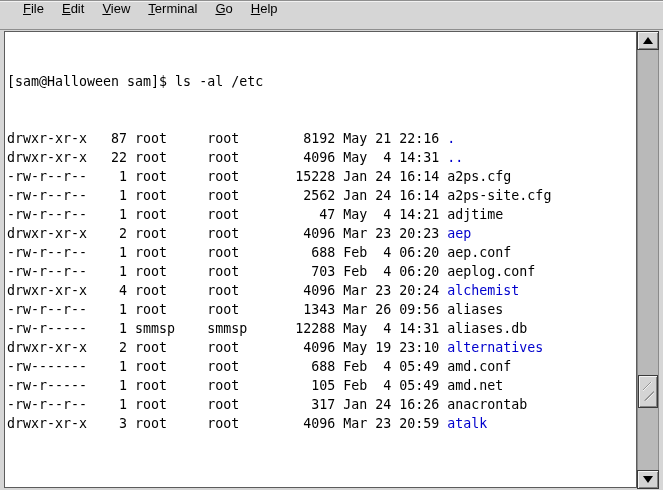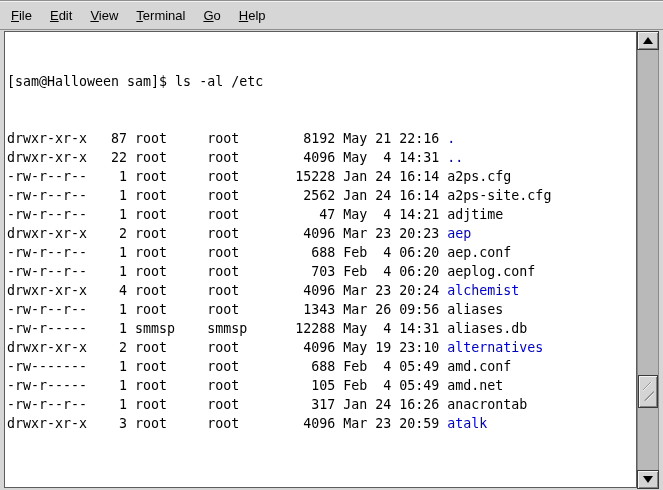--- a/index.html
+++ b/index.html
@@ -8,22 +8,22 @@
     background:#d6d6d6;
     font-family:"Liberation Sans",sans-serif;
   }
   .window{
     position:relative;width:663px;height:490px;
     background:#d6d6d6;box-sizing:border-box;
     border-top:1px solid #8f8f8f;
   }
   
   .menubar{
-    height:29px;display:flex;align-items:center;
-    padding-left:2px;box-sizing:border-box;
+    height:29px;display:flex;
+    padding-left:14px;box-sizing:border-box;
     background:#d6d6d6;
     border-bottom:1px solid #8f8f8f;
     box-shadow:inset 0 1px 0 #f2f2f2;
     font-size:13px;color:#000;
   }
   .menu-item{padding:0 9px;cursor:default;white-space:nowrap;}
   .menu-item u{text-decoration:underline;}
   
   .content{position:absolute;top:30px;left:0;right:0;bottom:0;}
   .terminal{

